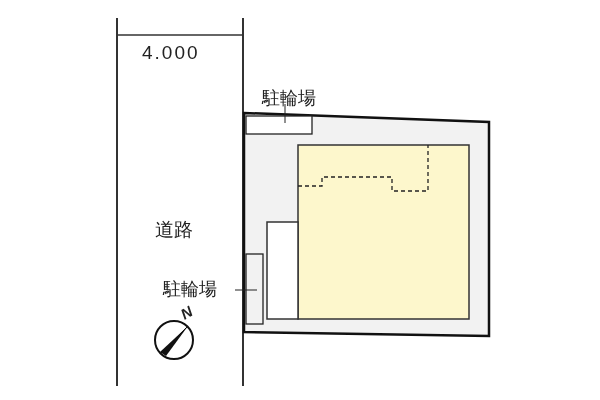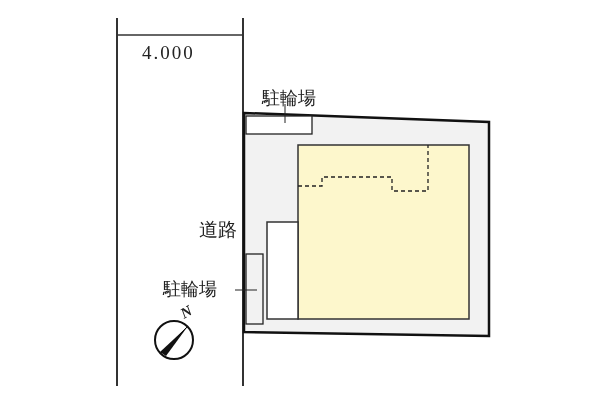--- a/index.html
+++ b/index.html
@@ -1,16 +1,16 @@
 <!DOCTYPE html>
 <html><head>
 <meta charset="utf-8">
 <style>
   html, body { margin: 0; padding: 0; background: #ffffff; }
-  #stage { position: relative; width: 600px; height: 400px; overflow: hidden; background: #ffffff; font-family: Liberation Serif, serif; }
+  #stage { position: relative; width: 600px; height: 400px; overflow: hidden; background: #ffffff; font-family: Liberation Sans, sans-serif; }
   svg { position: absolute; left: 0; top: 0; }
   .lbl { position: absolute; color: #222; white-space: nowrap; }
 </style>
 </head>
 <body>
 
 <div id="stage">
   <svg width="600" height="400" viewBox="0 0 600 400">
 
     <line x1="117" y1="18" x2="117" y2="386" stroke="#333" stroke-width="2"></line>
@@ -32,17 +32,17 @@
     <line x1="235" y1="290" x2="257" y2="290" stroke="#222" stroke-width="1"></line>
 
     <g>
       <circle cx="174" cy="340" r="19" fill="#ffffff" stroke="#111" stroke-width="2"></circle>
       <polygon points="188,326 166,356 160,352" fill="#111"></polygon>
       <line x1="188" y1="326" x2="160" y2="354" stroke="#111" stroke-width="1"></line>
     </g>
   </svg>
 
   <div class="lbl" style="left:142px; top:42px; font-size:19px; letter-spacing:2px;">4.000</div>
-  <div class="lbl" style="left:155px; top:217px; font-size:19px;margin-left:44px;">道路</div>
+  <div class="lbl" style="left:155px; top:217px; font-size:19px;">道路</div>
   <div class="lbl" style="left:262px; top:86px; font-size:18px;">駐輪場</div>
   <div class="lbl" style="left:163px; top:277px; font-size:18px;">駐輪場</div>
   <div class="lbl" style="left:181px; top:304px; font-size:15px; font-style:italic; font-weight:bold; transform:rotate(-30deg);">N</div>
 </div>
 
 </body></html>

